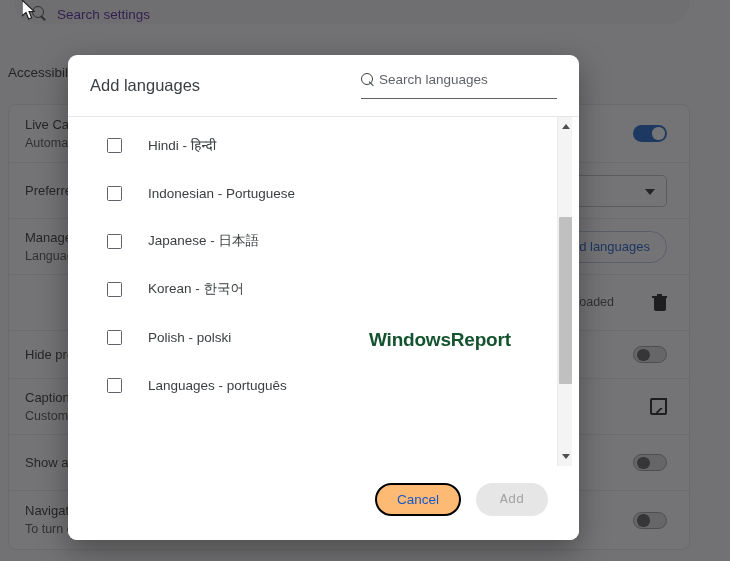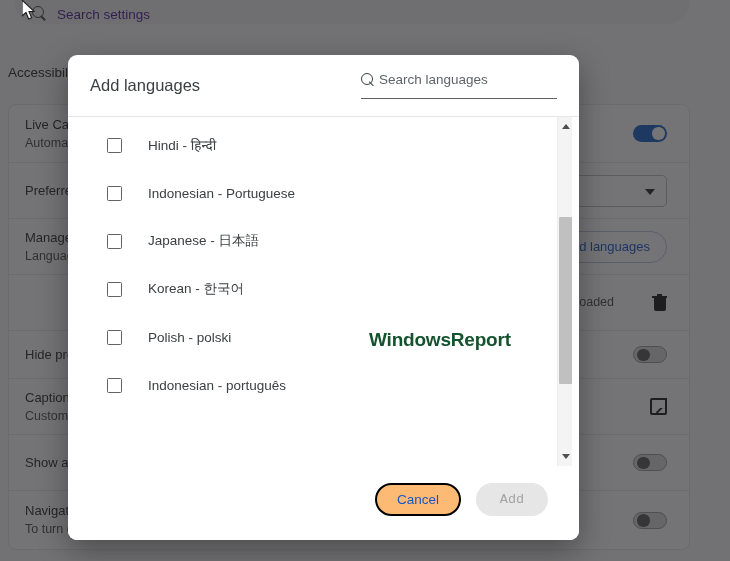--- a/index.html
+++ b/index.html
@@ -515,21 +515,21 @@
       <div class="lang-row">
         <span class="cbox"></span>
         <span class="lang-label">Korean - 한국어</span>
       </div>
       <div class="lang-row">
         <span class="cbox"></span>
         <span class="lang-label">Polish - polski</span>
       </div>
       <div class="lang-row">
         <span class="cbox"></span>
-        <span class="lang-label">Indonesian - português</span>
+        <span class="lang-label">Languages - português</span>
       </div>
       <div class="lang-row">
         
         
       </div>
 
     </div>
 
     <div id="watermark">WindowsReport</div>
 

